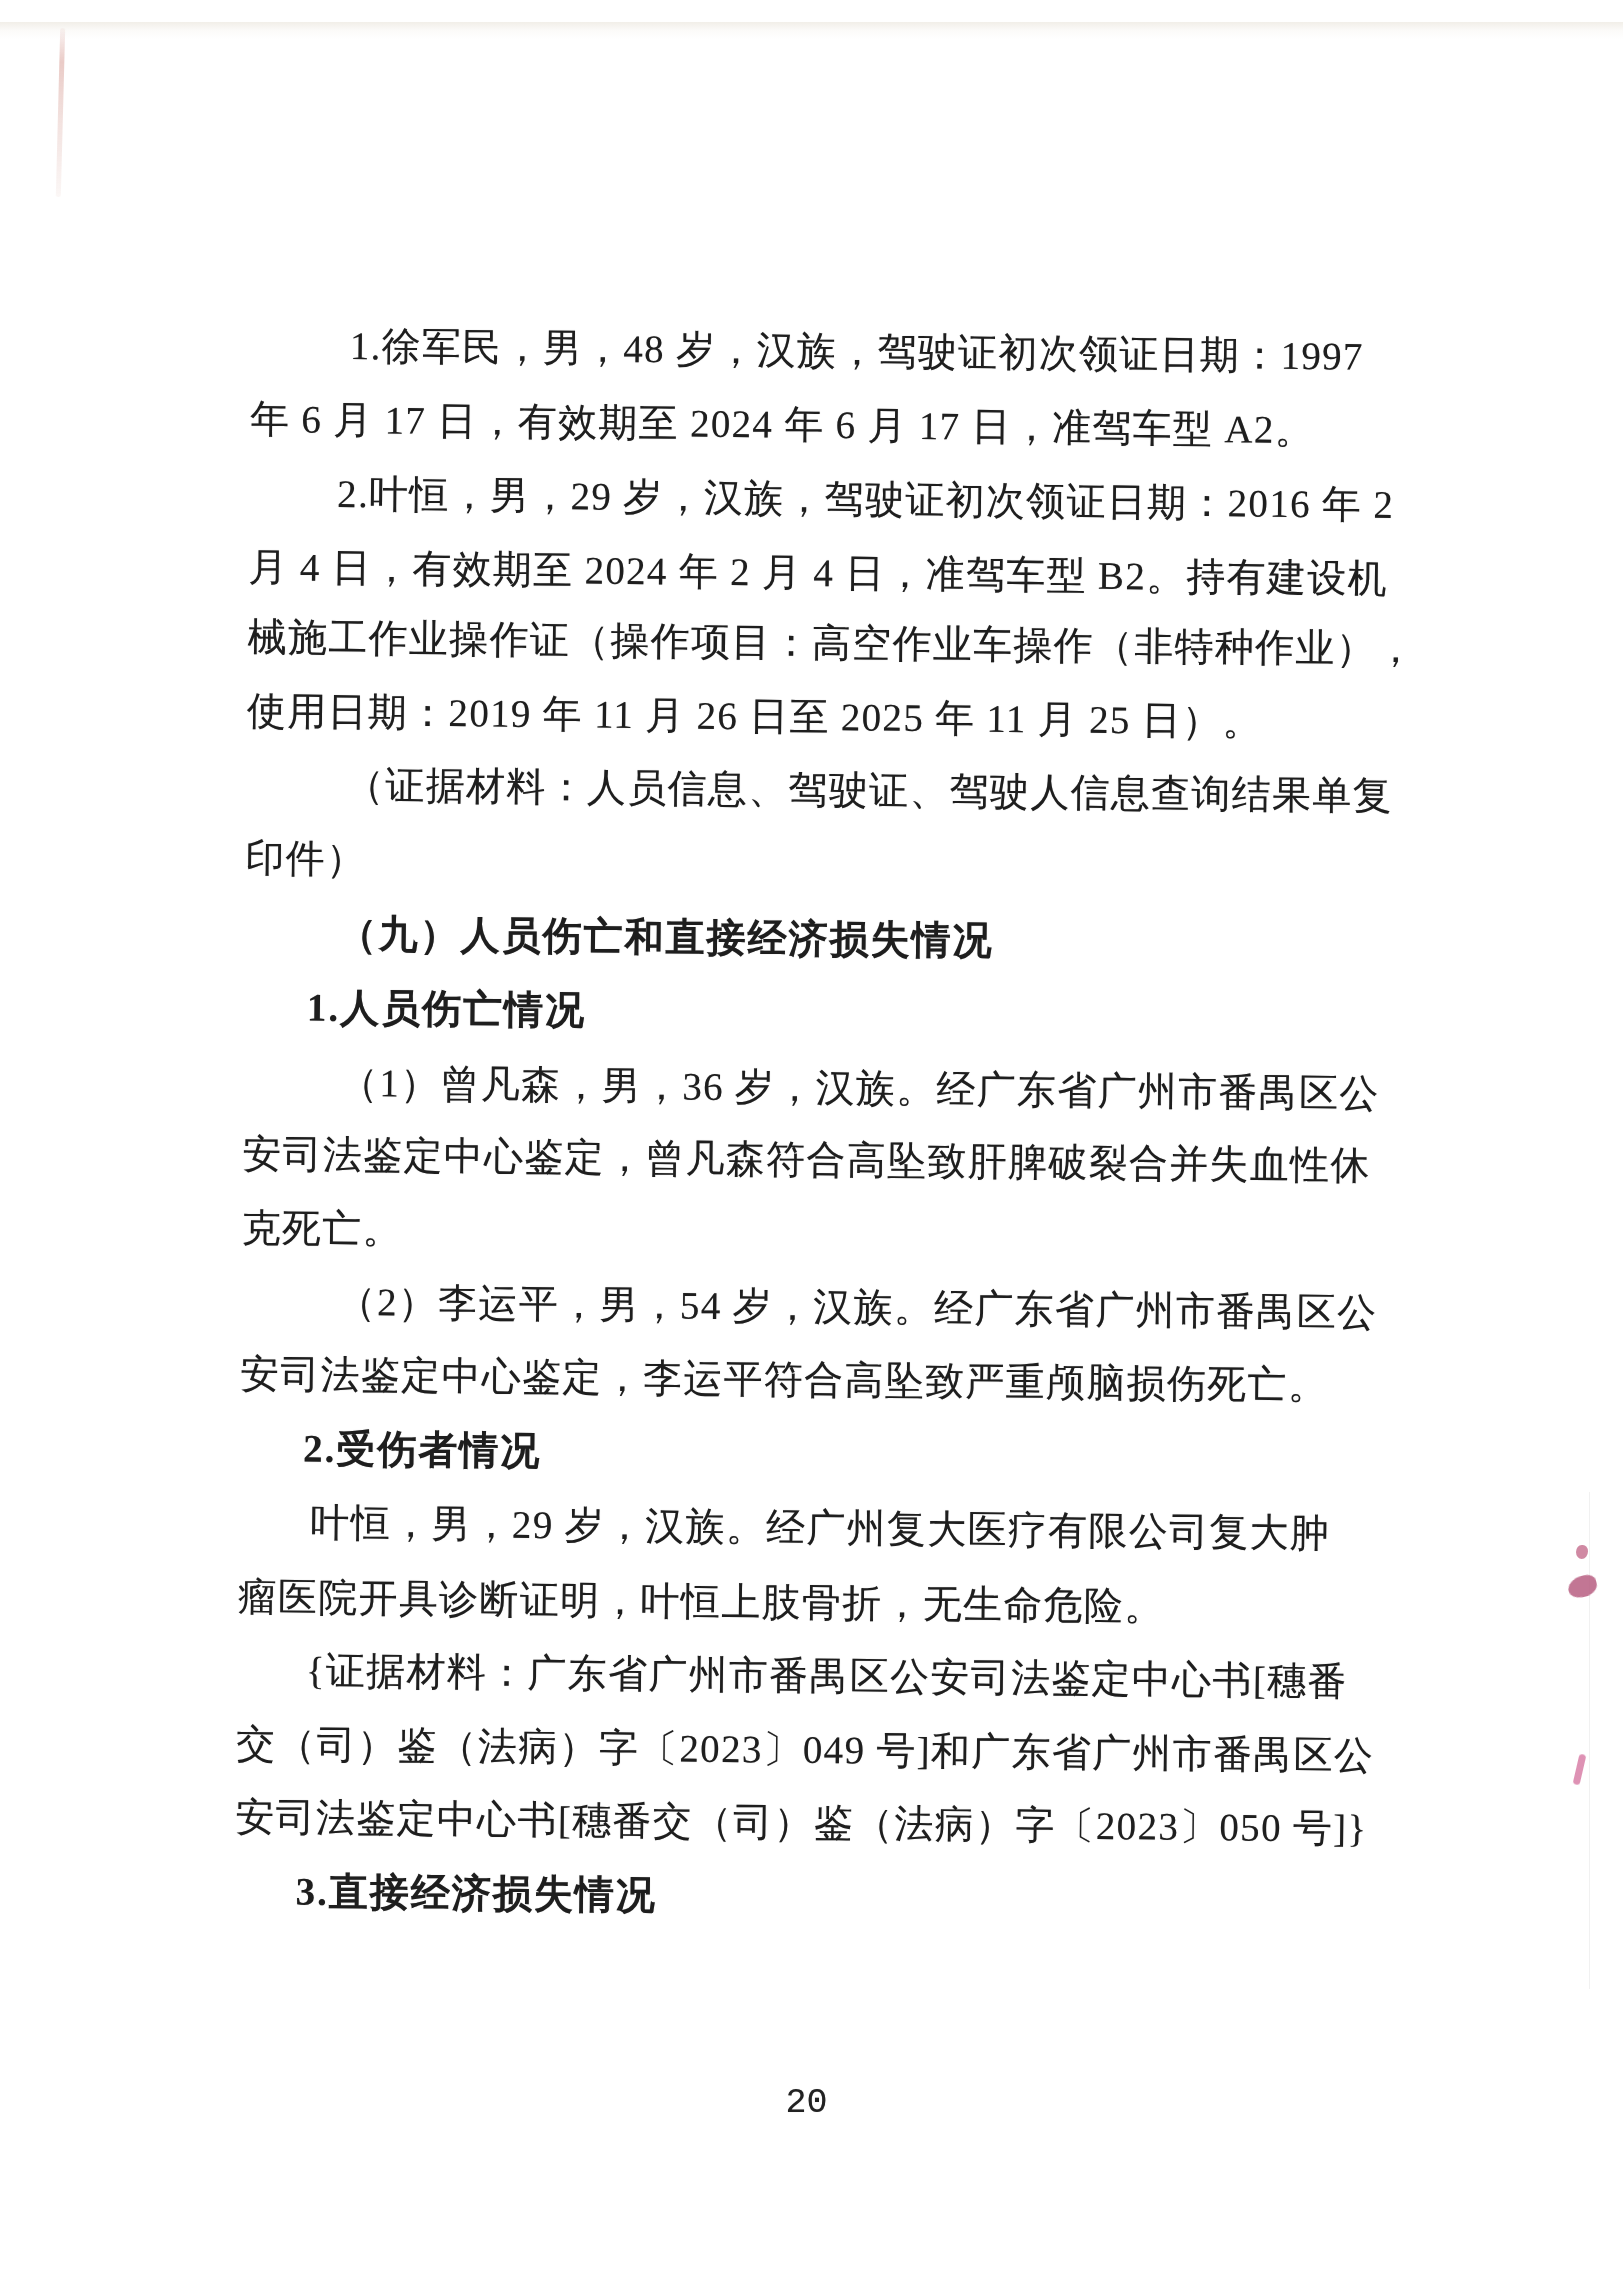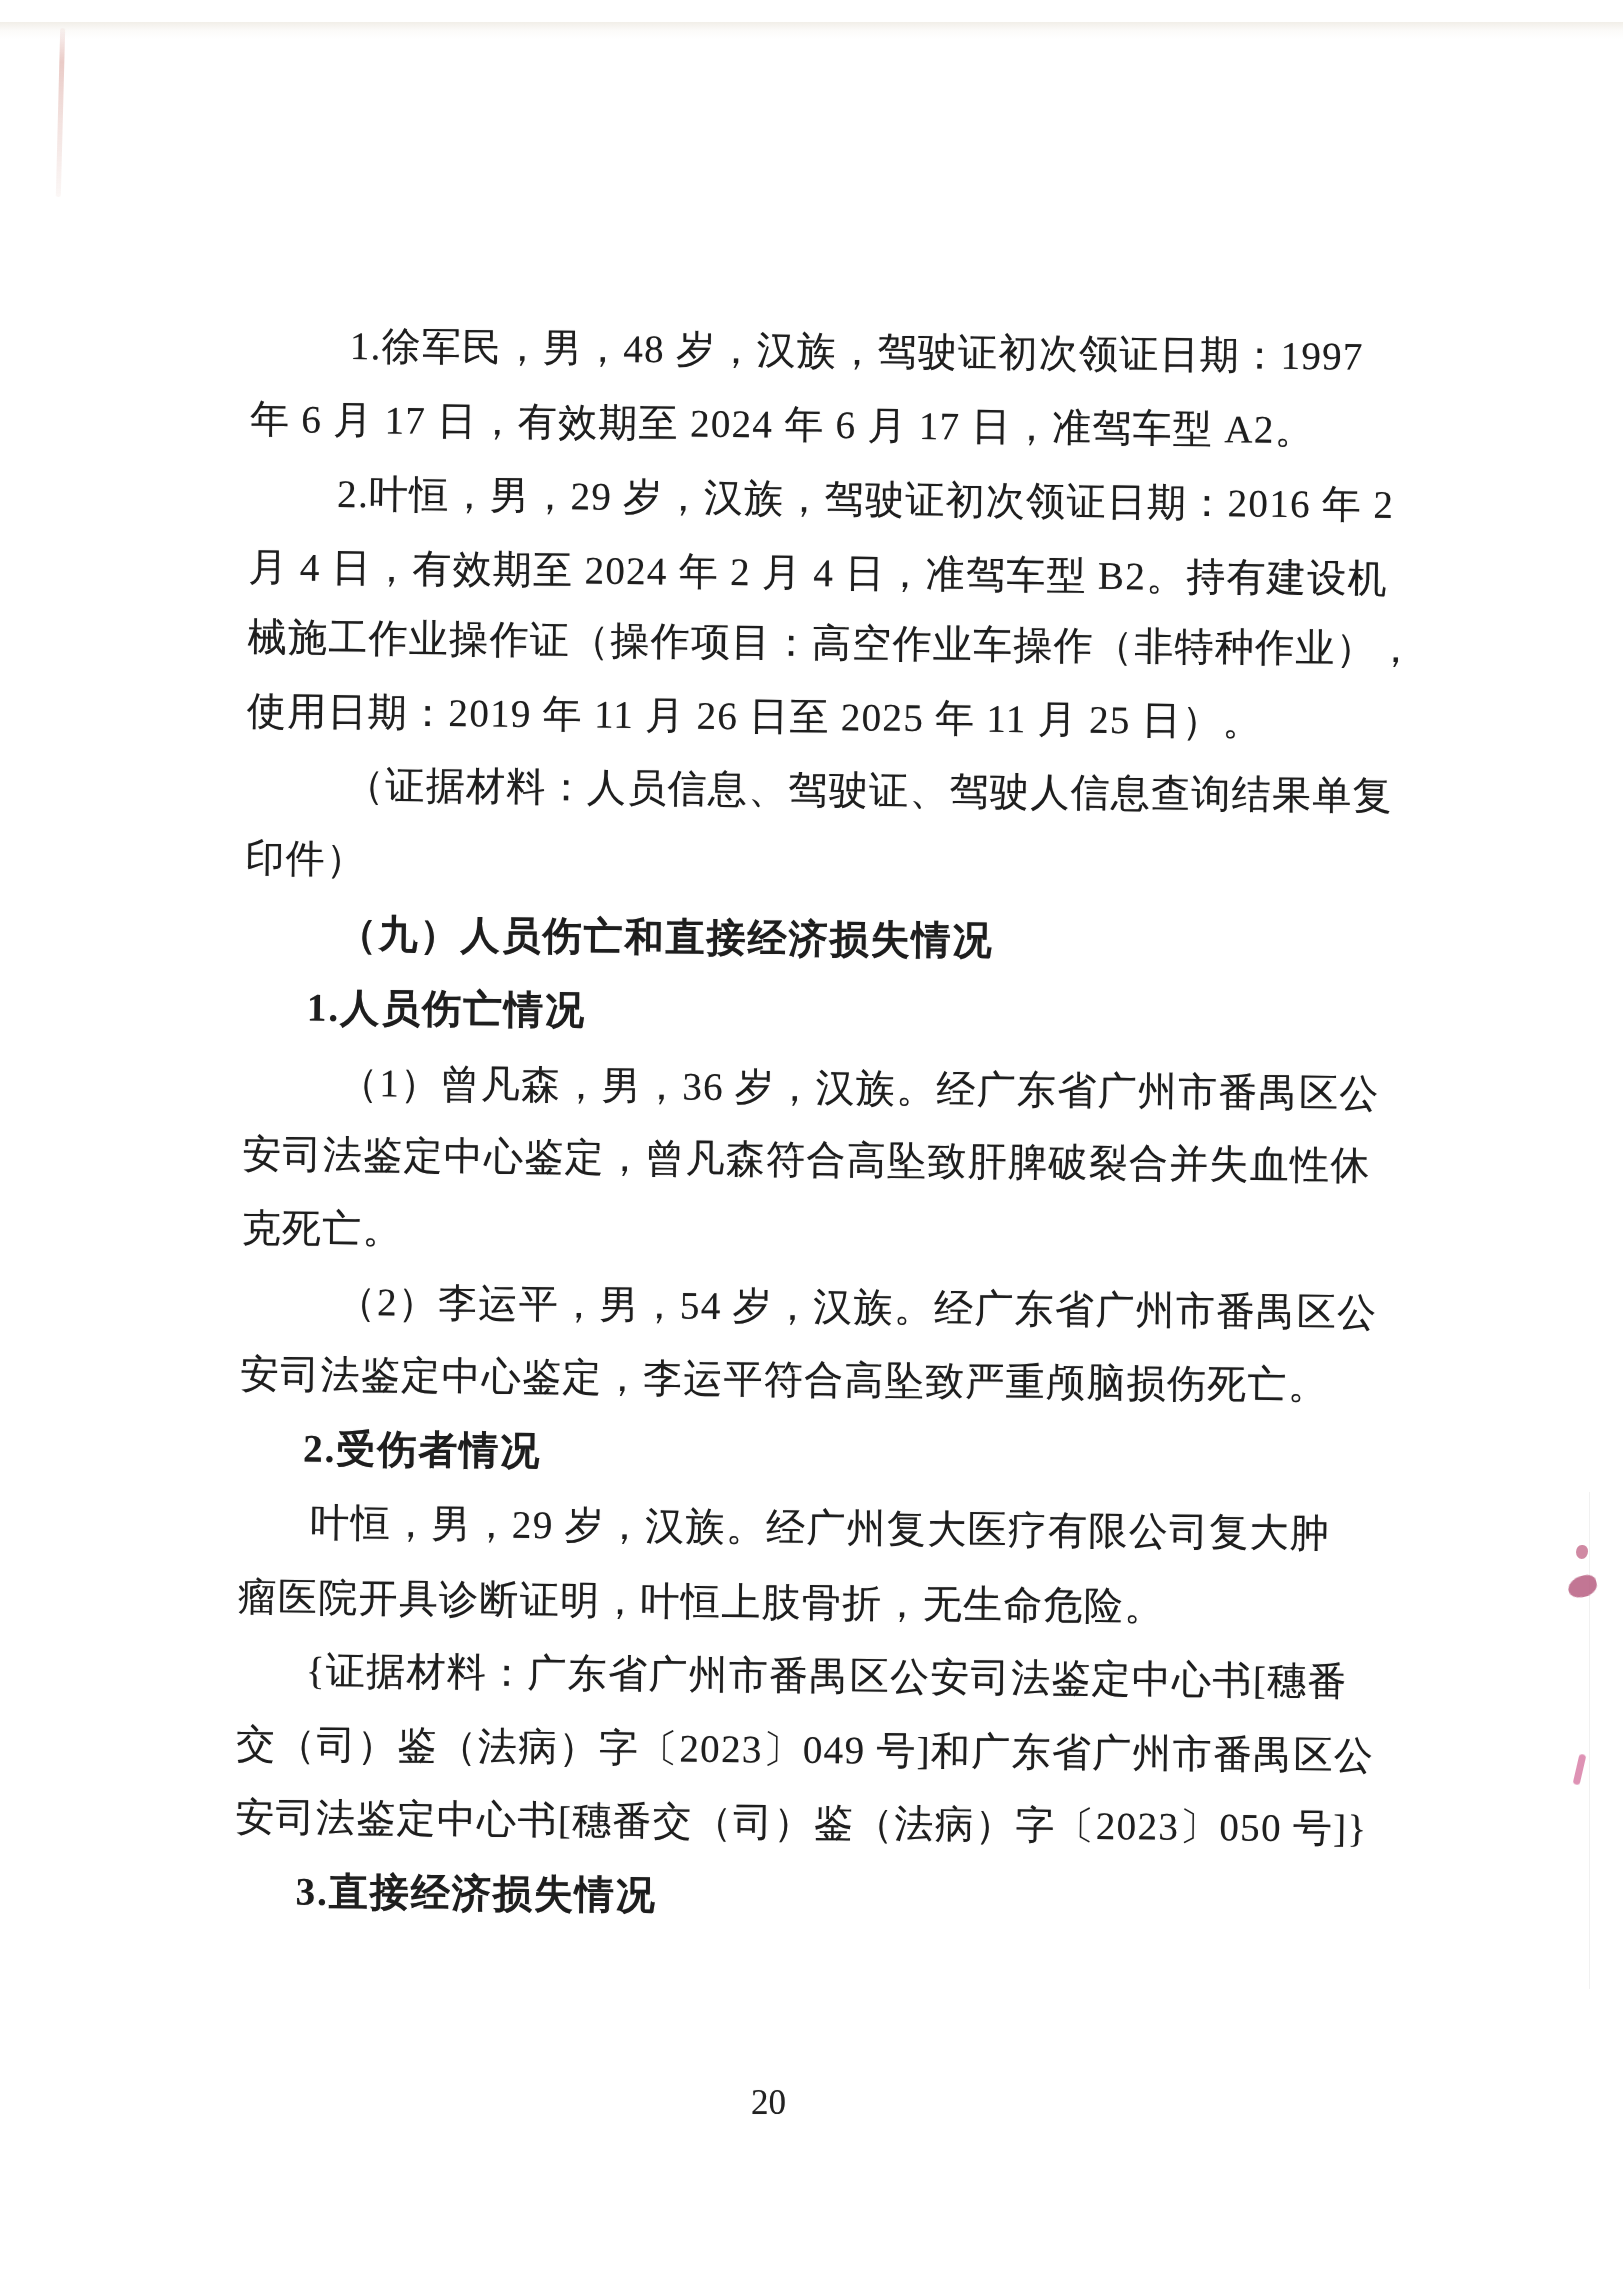--- a/index.html
+++ b/index.html
@@ -74,25 +74,26 @@
     font-size: 39px;
     line-height: 52px;
     letter-spacing: 1.3px;
     white-space: nowrap;
     color: #1e1e1e;
     text-shadow: 0 0 0.7px rgba(30,30,30,0.45);
   }
   .bold { font-weight: 700; letter-spacing: 2px; }
   .page-number {
     position: absolute;
-    left: 713px; top: 2083px; width: 111px;
+    left: 751px; top: 2083px; width: 111px;
     text-align: center;
     font-size: 35px;
     color: #222;
     text-shadow: 0 0 0.7px rgba(30,30,30,0.4);
+    font-family: Liberation Mono, monospace;
   }
 </style>
 </head>
 <body>
 
 <div id="page">
 
   <div class="scan-band"></div>
   <div class="corner-stroke"></div>
   <div class="right-crease"></div>

